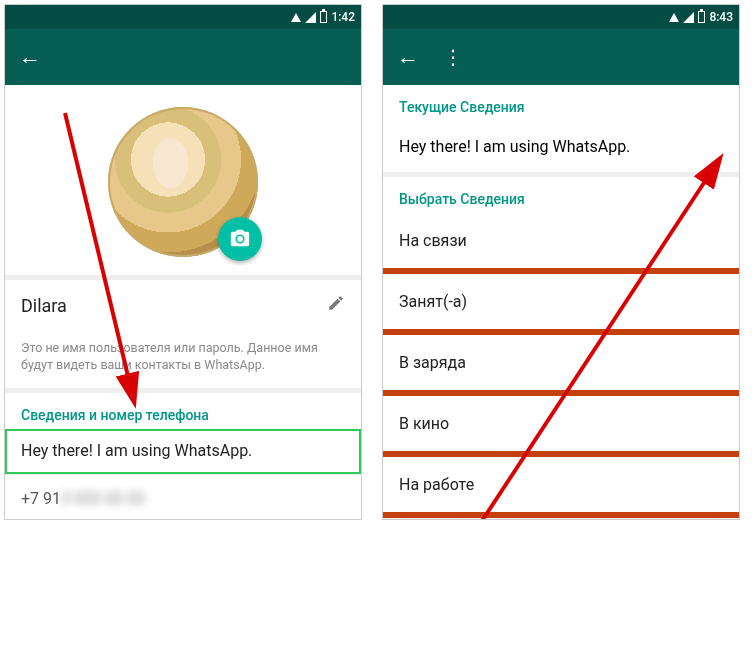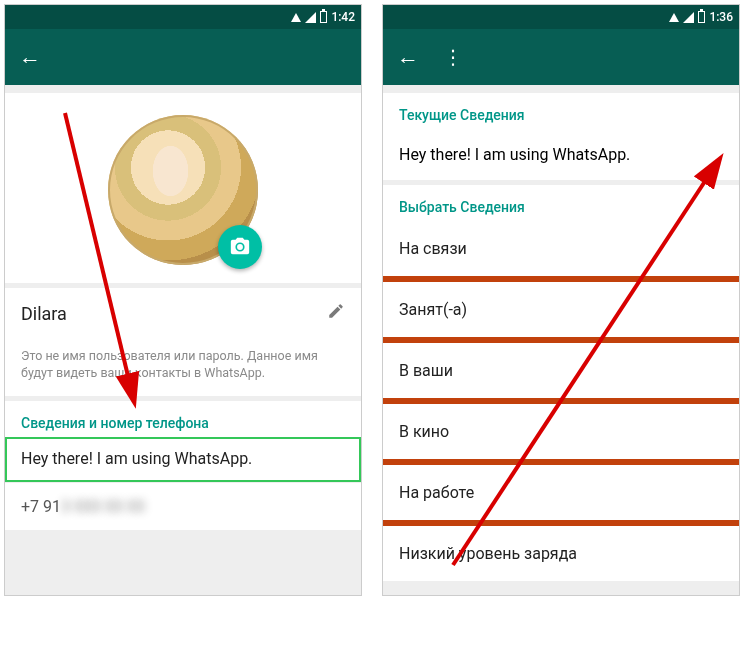--- a/index.html
+++ b/index.html
@@ -8,21 +8,21 @@
     font-family: Roboto, Arial, sans-serif;
     width: 752px;
     height: 650px;
     position: relative;
     display: flex;
     gap: 20px;
     padding: 4px;
   }
   .phone {
     width: 358px;
-    height: 592px;
+    height: 516px;
     border: 1px solid #ccc;
     background: #eeeeee;
     display: flex;
     flex-direction: column;
     position: relative;
     overflow: hidden;
   }
   .statusbar {
     height: 24px;
     background: #054d44;
@@ -88,21 +88,21 @@
   }
   .cam-btn {
     position: absolute; right: -4px; bottom: -4px;
     width: 44px; height: 44px; border-radius: 50%;
     background: #00bfa5; display:flex; align-items:center; justify-content:center;
     box-shadow: 0 2px 4px rgba(0,0,0,0.3);
     cursor:pointer;
   }
   .cam-btn svg { width: 22px; height: 22px; fill: #fff; }
   .section { background:#fff; margin-top:5px; }
-  .section.first { margin-top:8px; }
+  .section.first { margin-top:0; }
   .row {
     padding: 14px 16px;
     font-size: 16px;
     color: #222;
     display:flex; align-items:center;
     border-top: 1px solid #eee;
   }
   .row:first-child { border-top:none; }
   .row .grow { flex:1; }
   .row .edit { cursor:pointer; }
@@ -219,21 +219,21 @@
       <line x1="60" y1="108" x2="128" y2="392" stroke="#d80000" stroke-width="4" marker-end="url(#ah1)"></line>
     </svg>
   </div>
 </div>
 
 <div class="phone">
   <div class="statusbar">
     <div class="tri"></div>
     <div class="sig"></div>
     <div class="bat"></div>
-    <span>1:36</span>
+    <span>8:43</span>
   </div>
   <div class="appbar">
     <span class="back">←</span>
     <span class="menu">⋮</span>
   </div>
   <div class="content">
     <div class="section first">
       <div class="section-title">Текущие Сведения</div>
       <div class="current-status-row">
         <span class="grow">Hey there! I am using WhatsApp.</span>
@@ -242,21 +242,21 @@
               <path d="M3 17.25V21h3.75L17.81 9.94l-3.75-3.75L3 17.25zM20.71 7.04a1 1 0 000-1.41l-2.34-2.34a1 1 0 00-1.41 0l-1.83 1.83 3.75 3.75 1.83-1.83z"></path>
             </svg>
         </span>
       </div>
     </div>
     <div class="section">
       <div class="section-title">Выбрать Сведения</div>
       <div id="opt-list">
           <div class="list-item">На связи</div>
           <div class="list-item">Занят(-а)</div>
-          <div class="list-item">В ваши</div>
+          <div class="list-item">В заряда</div>
           <div class="list-item">В кино</div>
           <div class="list-item">На работе</div>
           <div class="list-item">Низкий уровень заряда</div>
         </div>
     </div>
   </div>
 
   <div class="arrow" style="left:0;top:0;width:100%;height:100%;">
     <svg width="358" height="640">
       <defs>

